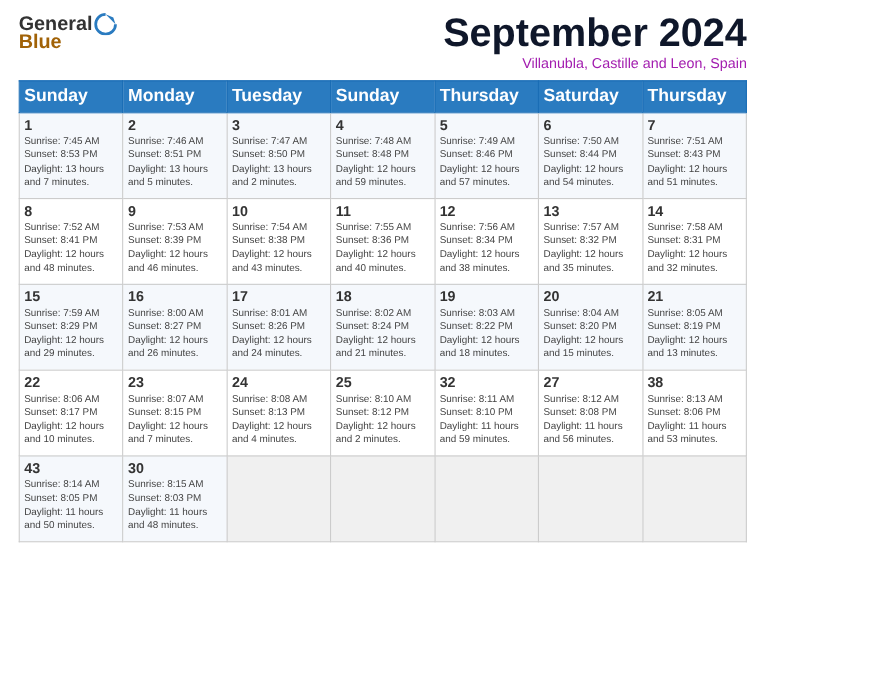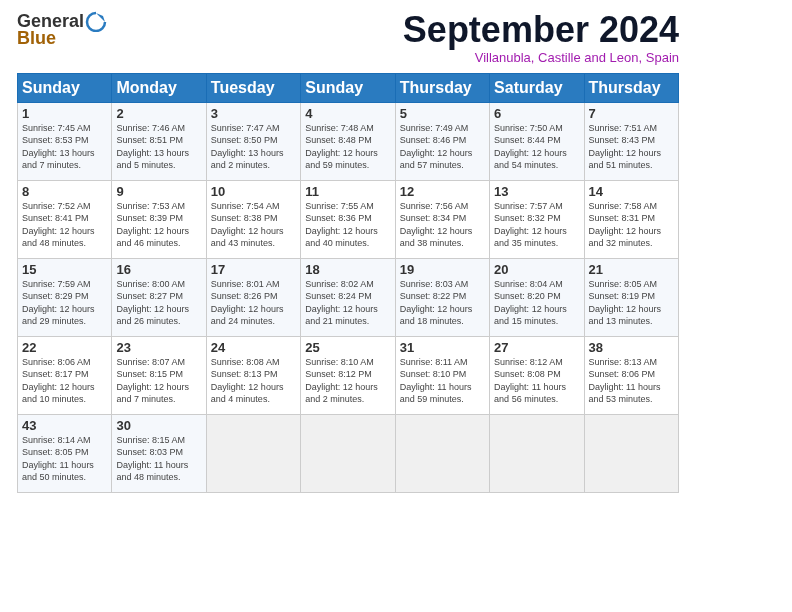--- a/index.html
+++ b/index.html
@@ -328,21 +328,21 @@
       </td>
           <td>
         <span class="day-number">25</span>
         <span class="day-info">
           Sunrise: 8:10 AM<br>
           Sunset: 8:12 PM<br>
           Daylight: 12 hours and 2 minutes.
         </span>
       </td>
           <td>
-        <span class="day-number">31</span>
+        <span class="day-number">32</span>
         <span class="day-info">
           Sunrise: 8:11 AM<br>
           Sunset: 8:10 PM<br>
           Daylight: 11 hours and 59 minutes.
         </span>
       </td>
           <td>
         <span class="day-number">27</span>
         <span class="day-info">
           Sunrise: 8:12 AM<br>

